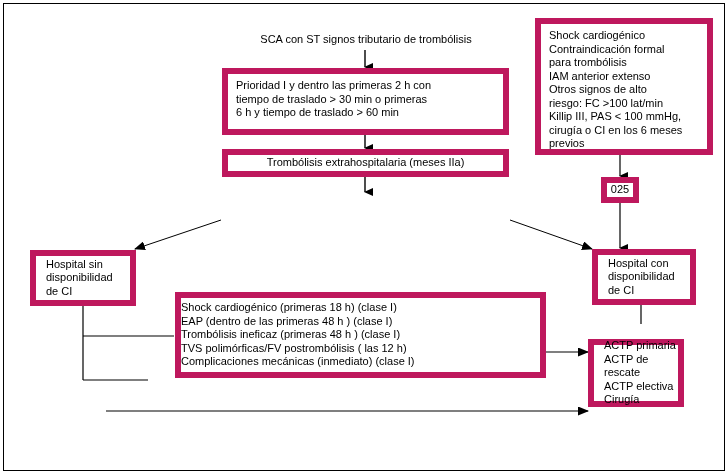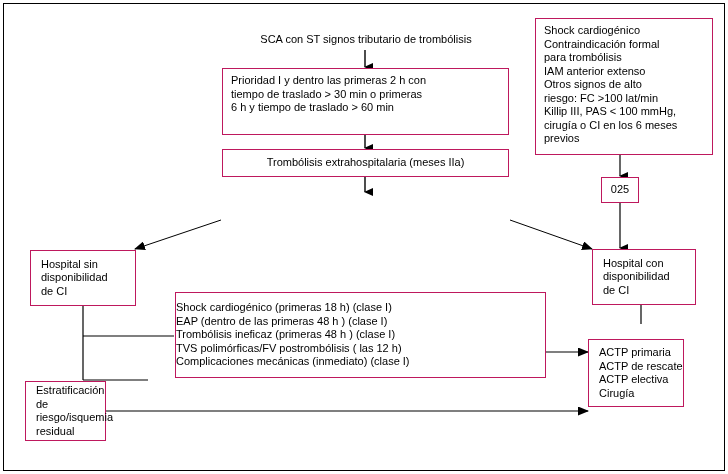--- a/index.html
+++ b/index.html
@@ -23,21 +23,21 @@
     position: absolute;
     left: 3px;
     top: 3px;
     width: 722px;
     height: 468px;
     border: 1px solid #000000;
     box-sizing: border-box;
   }
   .box {
     position: absolute;
-    border: 1px solid #be185d;
+    border: 6px solid #be185d;
     background: #ffffff;
     box-sizing: border-box;
     font-size: 11px;
     line-height: 13.5px;
     color: #000000;
     z-index: 5;
     white-space: pre-line;
   }
   .box.center-text {
     text-align: center;
@@ -144,23 +144,19 @@
   <div class="box left-text pad-l10" style="left:592px; top:249px; width:104px; height:56px;">Hospital con
 disponibilidad
 de CI</div>
 
   <div class="box left-text" style="left:175px; top:281px; width:371px; height:86px; margin-top:11px;">Shock cardiogénico (primeras 18 h) (clase I)
 EAP (dentro de las primeras 48 h ) (clase I)
 Trombólisis ineficaz (primeras 48 h ) (clase I)
 TVS polimórficas/FV postrombólisis ( las 12 h)
 Complicaciones mecánicas (inmediato) (clase I)</div>
 
-  <div class="box left-text pad-l10" style="left:25px; top:381px; width:81px; height:60px;">Estratificación
-de
-riesgo/isquemia
-residual</div>
 
   <div class="box left-text pad-l10" style="left:588px; top:339px; width:96px; height:68px;">ACTP primaria
 ACTP de rescate
 ACTP electiva
 Cirugía</div>
 
 </div>
 
 </body></html>

